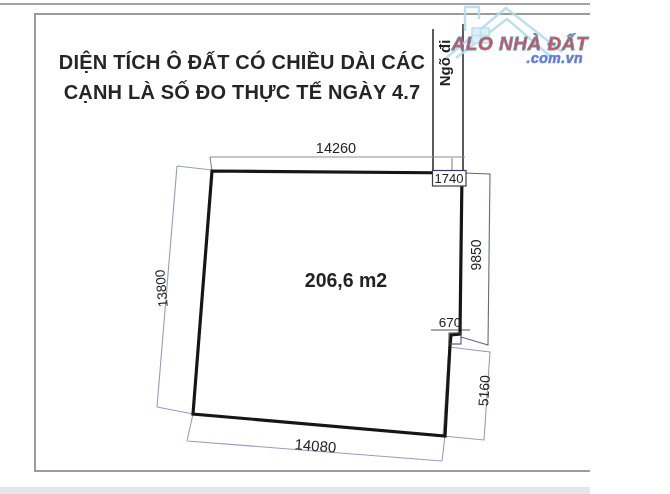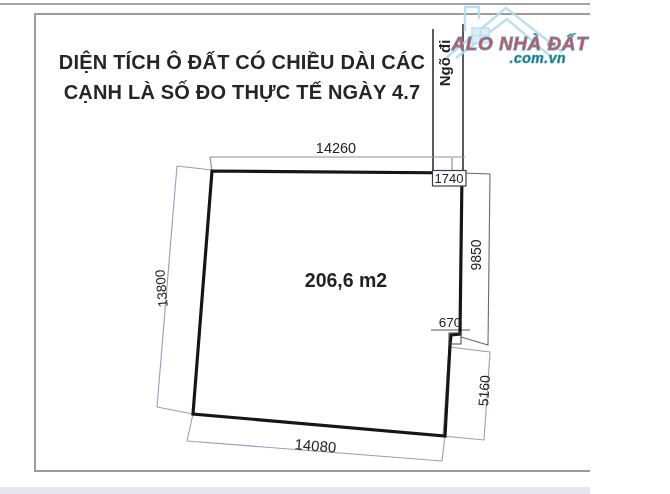--- a/index.html
+++ b/index.html
@@ -20,22 +20,22 @@
   }
   .drawing{position:absolute;left:0;top:0;width:670px;height:494px;}
   .drawing text{font-family:"Liberation Sans",sans-serif;fill:#222222;}
   .watermark{position:absolute;right:0;top:0;width:152px;height:72px;pointer-events:none;}
   .wm-house{position:absolute;left:0;top:0;}
   .wm-brand{
     position:absolute;right:2px;top:33px;font-size:19px;font-weight:bold;font-style:italic;
     color:#ef4444;-webkit-text-stroke:0.8px #4d9ec6;letter-spacing:.5px;white-space:nowrap;
   }
   .wm-domain{
-    position:absolute;right:24px;top:50px;font-size:14px;font-weight:bold;font-style:italic;
-    color:#0f766e;-webkit-text-stroke:0.7px #4d9ec6;letter-spacing:.5px;
+    position:absolute;right:7px;top:50px;font-size:14px;font-weight:bold;font-style:italic;
+    color:#8b5cf6;-webkit-text-stroke:0.7px #4d9ec6;letter-spacing:.5px;
   }
 </style>
 </head>
 <body>
 
 <div class="canvas">
 
   <div class="topline"></div>
   <div class="frame"></div>
   <div class="footer-strip"></div>

